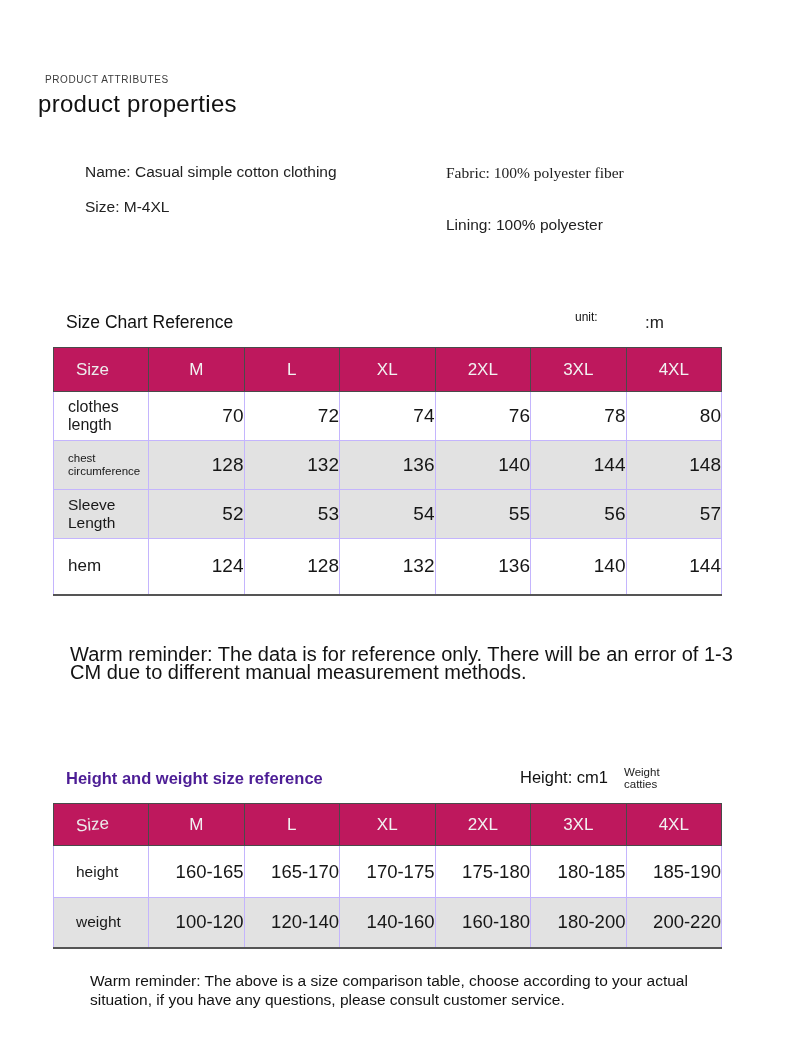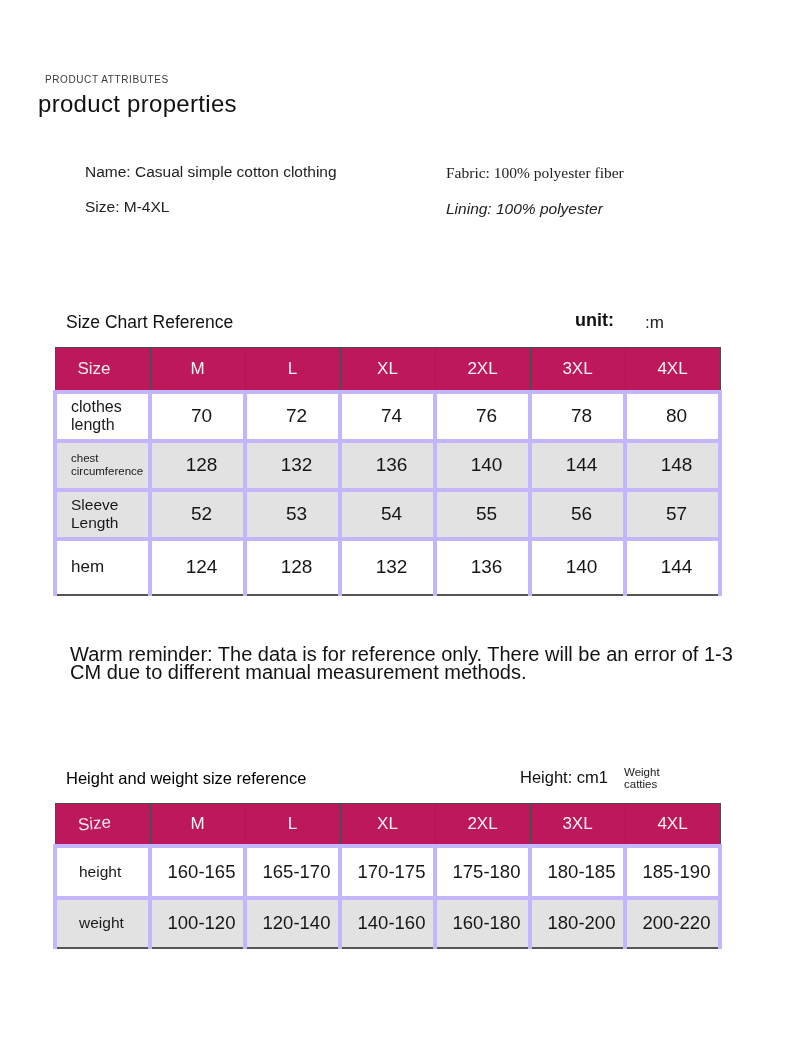--- a/index.html
+++ b/index.html
@@ -14,47 +14,47 @@
     font-size:10px; letter-spacing:0.6px; color:#3b3b3b; font-weight:500;
   }
   .page-title {
     position:absolute; left:38px; top:90px;
     font-size:24px; color:#111; font-weight:500; letter-spacing:0.3px;
   }
   .info-item { position:absolute; font-size:15.5px; color:#222; }
   .info-name   { left:85px;  top:163px; }
   .info-fabric { left:446px; top:164px;font-family:Liberation Serif, serif; }
   .info-size   { left:85px;  top:198px; }
-  .info-lining { left:446px; top:200px;font-style:italic; }
+  .info-lining { left:446px; top:216px; }
 
   .section1-title { position:absolute; left:66px; top:312px; font-size:17.5px; color:#111; }
-  .unit-label { position:absolute; left:575px; top:310px; font-size:18px; font-weight:700; color:#111; }
+  .unit-label { position:absolute; left:575px; top:310px; font-size:12px; font-weight:400; color:#111; }
   .unit-value { position:absolute; left:645px; top:313px; font-size:17px; color:#222; }
 
   table.size-table {
     position:absolute; left:53px; width:669px;
     border-collapse:collapse; table-layout:fixed;
   }
   .table1 { top:347px; }
   .table2 { top:803px; }
   col.c-label { width:95px; }
 
   .size-table thead th {
     background:#be185d; color:#f2f2f2; font-weight:500;
     font-size:17px; text-align:center; border:1px solid #4a4a4a;
   }
   .table1 thead th { height:44px; }
   .table2 thead th { height:42px; }
   .size-table thead th.col-label { text-align:left; padding-left:22px; font-weight:400; color:#ececec; }
 
   .size-table tbody th, .size-table tbody td {
-    border:4px solid #c4b5fd; background:#fff;
+    border:1px solid #c4b5fd; background:#fff;
   }
   .size-table tbody td {
-    text-align:center; font-size:19px; font-weight:500; color:#161616;
+    text-align:right; font-size:19px; font-weight:500; color:#161616;
     font-family:"Liberation Sans","DejaVu Sans",sans-serif;
     padding-left:8px;
   }
   .size-table tbody th {
     text-align:left; padding-left:14px; font-weight:400; color:#191919; line-height:1.15;
   }
   .table1 tbody tr { height:49px; }
   .table1 tbody tr:last-child { height:56px; }
   .row-gray th, .row-gray td { background:#e2e2e2 !important;margin-top:36px; }
   .size-table tbody tr:last-child th, .size-table tbody tr:last-child td { border-bottom:2px solid #555; }
@@ -62,21 +62,21 @@
   .lbl-md { font-size:16px; }
   .lbl-xs { font-size:11.5px; }
   .lbl-sm { font-size:12.5px; }
   .lbl-md2 { font-size:15.5px; }
   .lbl-lg { font-size:17px; }
 
   .reminder1 {
     position:absolute; left:70px; top:645px; width:665px;
     font-size:20px; line-height:18px; color:#131313;
   }
-  .section2-title { position:absolute; left:66px; top:769px; font-size:16.5px; color:#000000; }
+  .section2-title { position:absolute; left:66px; top:769px; font-size:16.5px; color:#4c1d95;font-weight:bold; }
   .hw-unit { position:absolute; left:520px; top:768px; font-size:16.5px; color:#111; }
   .hw-unit-note {
     position:absolute; left:624px; top:766px; font-size:11.5px; line-height:12px; color:#222;
   }
   .table2 tbody tr.r-height { height:52px; }
   .table2 tbody tr.r-weight { height:50px; }
   .table2 tbody td { font-size:18.5px; }
   .table2 tbody th { padding-left:22px; font-size:15.5px; }
   .tilt { display:inline-block; transform:rotate(-5deg); }
 
@@ -208,14 +208,15 @@
         <td>100-120</td>
         <td>120-140</td>
         <td>140-160</td>
         <td>160-180</td>
         <td>180-200</td>
         <td>200-220</td>
       </tr>
     </tbody>
   </table>
 
+  <div class="reminder2">Warm reminder: The above is a size comparison table, choose according to your actual situation, if you have any questions, please consult customer service.</div>
 
 </div>
 
 </body></html>

